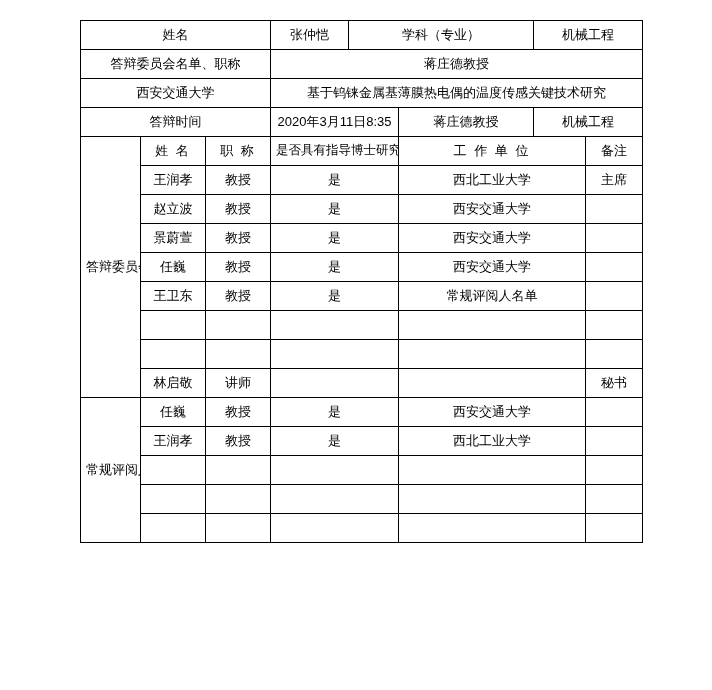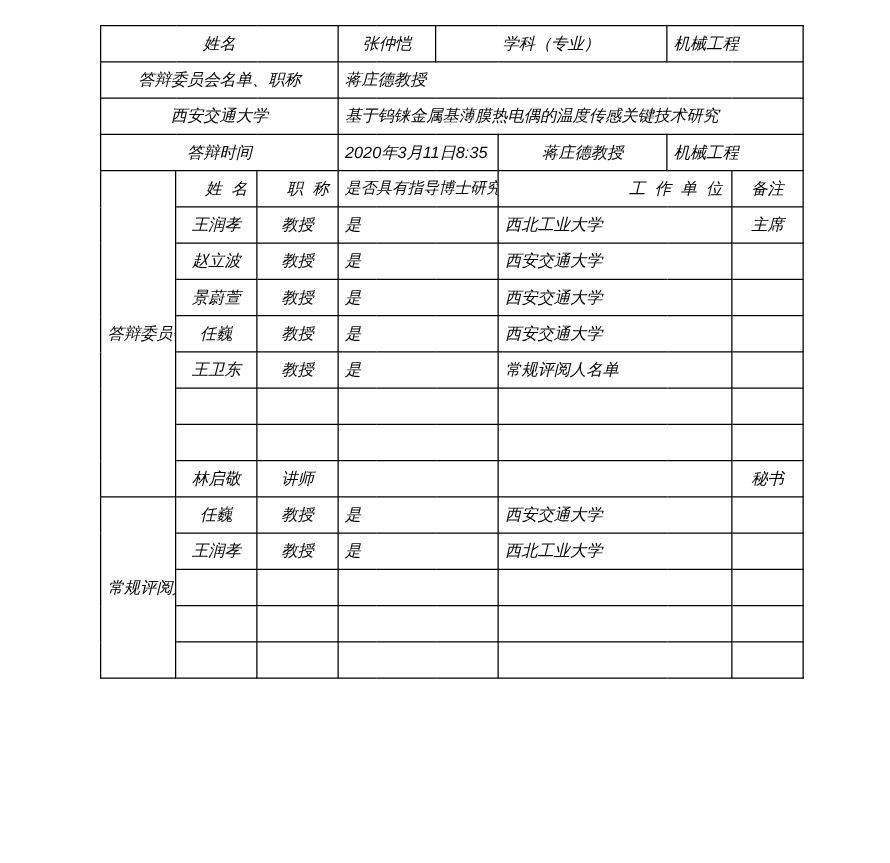--- a/index.html
+++ b/index.html
@@ -11,53 +11,51 @@
     width: 712px;
     height: 690px;
     font-family: "Liberation Sans", sans-serif;
     color: #000000;
   }
   .page {
     position: relative;
     width: 712px;
     height: 590px;
     box-sizing: border-box;
-    font-style: italic;
   }
   table.form {
     position: absolute;
     left: 80px;
     top: 20px;
     width: 562px;
     border-collapse: collapse;
     table-layout: fixed;
     font-size: 13px;
   }
   table.form td {
     border: 1px solid #000000;
     padding: 3px 5px;
     vertical-align: middle;
     line-height: 1.25;
     height: 22px;
     overflow: hidden;
     white-space: nowrap;
   }
   .ctr { text-align: center; }
-  .lft { text-align: left; }
+  .lft { text-align: center; }
   .vert-label {
     text-align: center;
     white-space: normal;
     word-break: break-all;
     line-height: 1.3;
     font-size: 13px;
     padding: 2px;
   }
   .hdr-sp {
     letter-spacing: 2px;
-    text-align: right;
   }
   .two-line {
     white-space: normal;
     line-height: 1.2;
     font-size: 12.5px;
     text-align: center;
   }
   .empty { height: 26px; }
 </style>
 </head>

